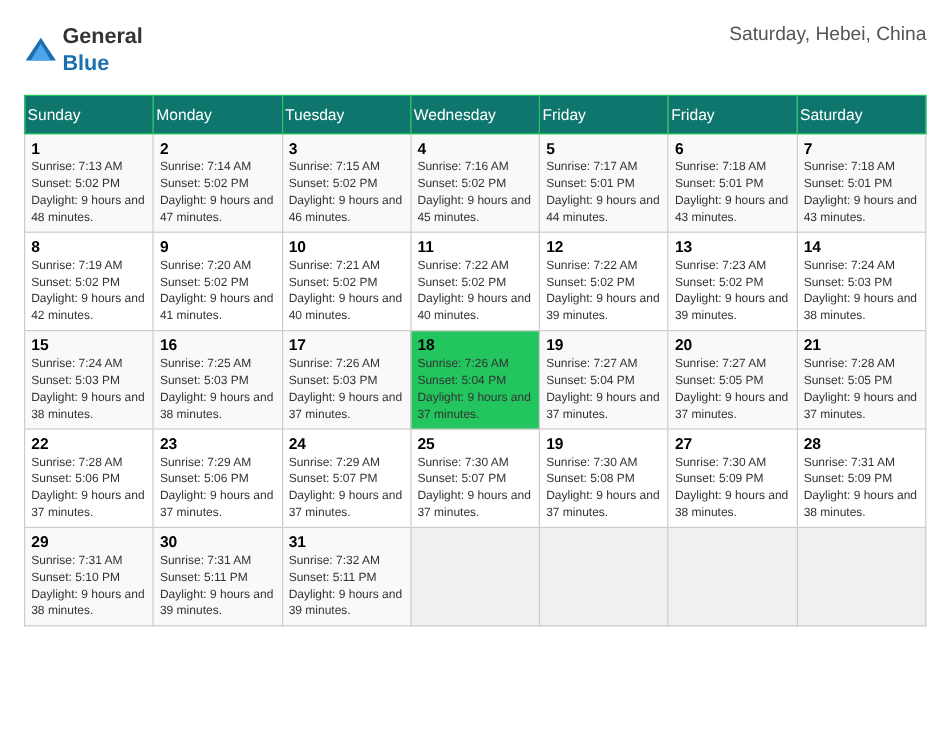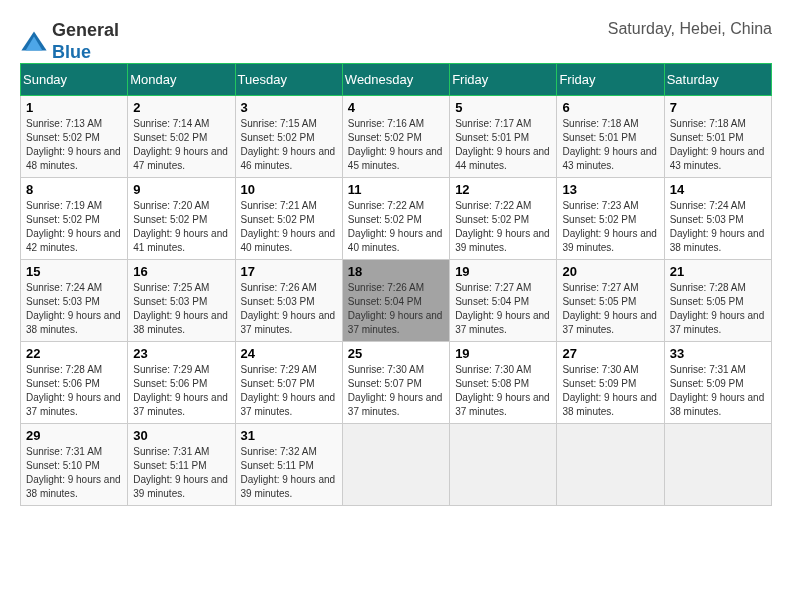--- a/index.html
+++ b/index.html
@@ -7,20 +7,21 @@
       font-family: Arial, sans-serif;
       background: #fff;
       width: 792px;
       min-height: 612px;
       padding: 20px;
     }
     .header {
       display: flex;
       justify-content: space-between;
       align-items: flex-start;
+      margin-bottom: 16px;
     }
     .logo {
       display: flex;
       align-items: center;
       gap: 4px;
     }
     .logo-text {
       font-size: 18px;
       font-weight: bold;
       line-height: 1.2;
@@ -185,21 +186,21 @@
           <div class="day-info">Sunrise: 7:24 AM<br>Sunset: 5:03 PM<br>Daylight: 9 hours and 38 minutes.</div>
         </td>
         <td style="background: rgb(249, 249, 249);">
           <span class="day-num">16</span>
           <div class="day-info">Sunrise: 7:25 AM<br>Sunset: 5:03 PM<br>Daylight: 9 hours and 38 minutes.</div>
         </td>
         <td style="background: rgb(249, 249, 249);">
           <span class="day-num">17</span>
           <div class="day-info">Sunrise: 7:26 AM<br>Sunset: 5:03 PM<br>Daylight: 9 hours and 37 minutes.</div>
         </td>
-        <td style="background: #a3a3a3;">
+        <td style="background: #22c55e;">
           <span class="day-num">18</span>
           <div class="day-info">Sunrise: 7:26 AM<br>Sunset: 5:04 PM<br>Daylight: 9 hours and 37 minutes.</div>
         </td>
         <td style="background: rgb(249, 249, 249);">
           <span class="day-num">19</span>
           <div class="day-info">Sunrise: 7:27 AM<br>Sunset: 5:04 PM<br>Daylight: 9 hours and 37 minutes.</div>
         </td>
         <td style="background: rgb(249, 249, 249);">
           <span class="day-num">20</span>
           <div class="day-info">Sunrise: 7:27 AM<br>Sunset: 5:05 PM<br>Daylight: 9 hours and 37 minutes.</div>
@@ -228,21 +229,21 @@
         </td>
         <td>
           <span class="day-num">19</span>
           <div class="day-info">Sunrise: 7:30 AM<br>Sunset: 5:08 PM<br>Daylight: 9 hours and 37 minutes.</div>
         </td>
         <td>
           <span class="day-num">27</span>
           <div class="day-info">Sunrise: 7:30 AM<br>Sunset: 5:09 PM<br>Daylight: 9 hours and 38 minutes.</div>
         </td>
         <td>
-          <span class="day-num">33</span>
+          <span class="day-num">28</span>
           <div class="day-info">Sunrise: 7:31 AM<br>Sunset: 5:09 PM<br>Daylight: 9 hours and 38 minutes.</div>
         </td>
       </tr>
       <tr style="background: rgb(249, 249, 249);">
         <td style="background: rgb(249, 249, 249);">
           <span class="day-num">29</span>
           <div class="day-info">Sunrise: 7:31 AM<br>Sunset: 5:10 PM<br>Daylight: 9 hours and 38 minutes.</div>
         </td>
         <td style="background: rgb(249, 249, 249);">
           <span class="day-num">30</span>

